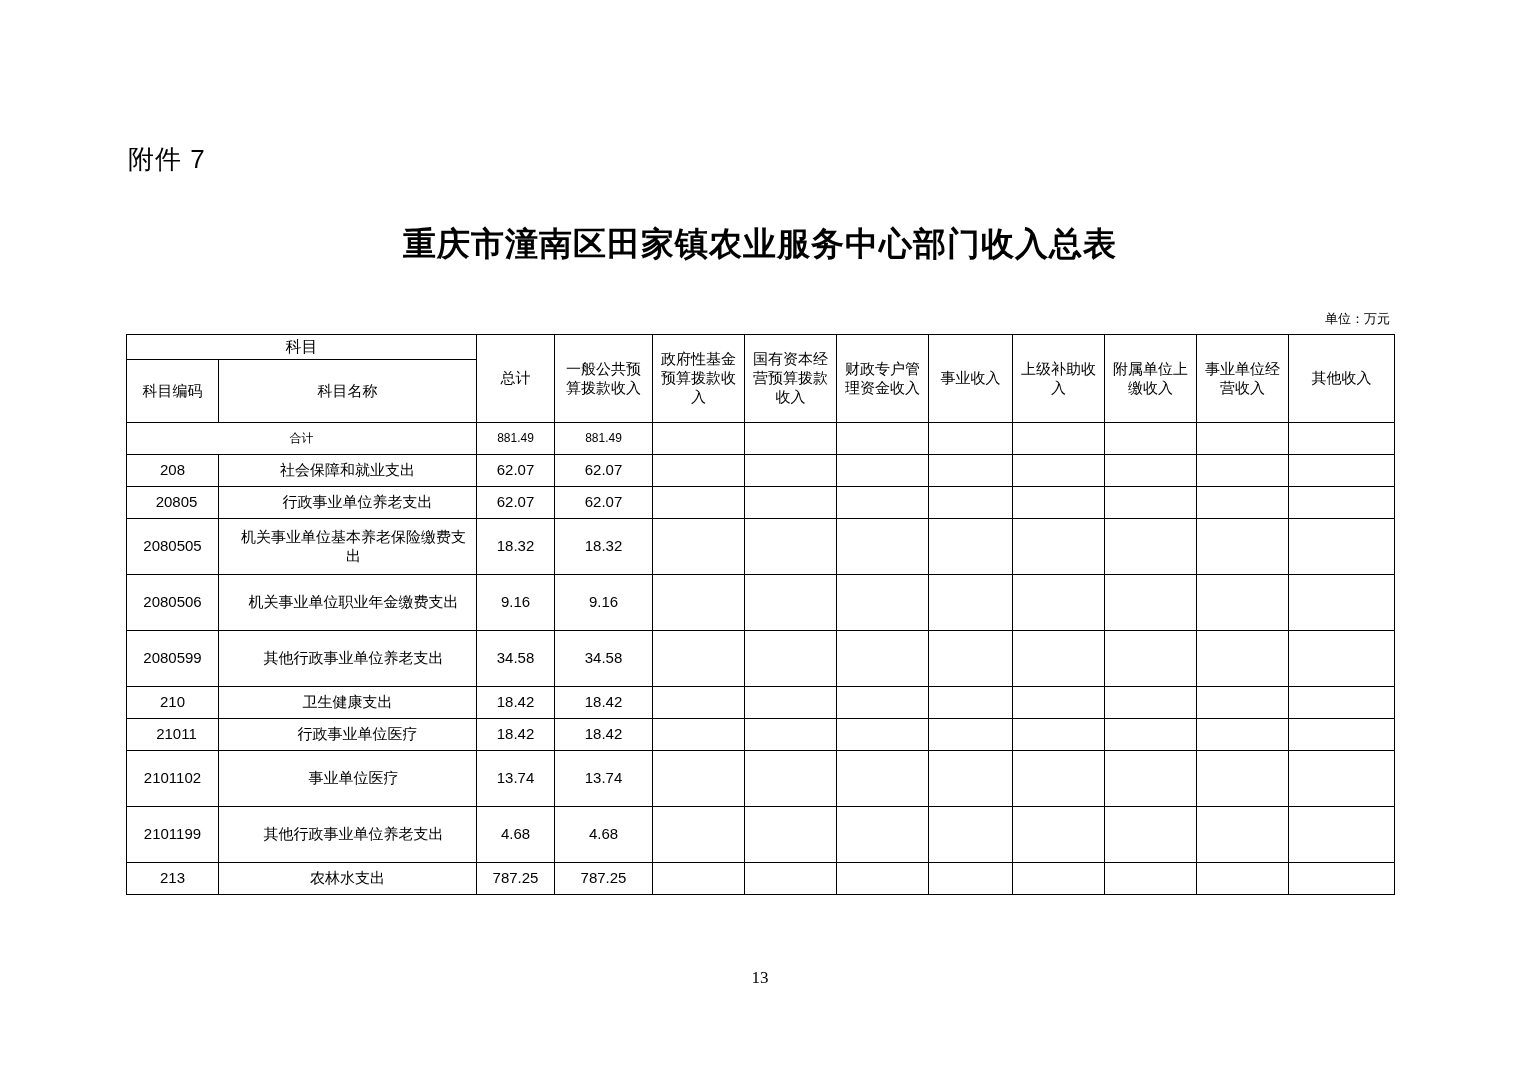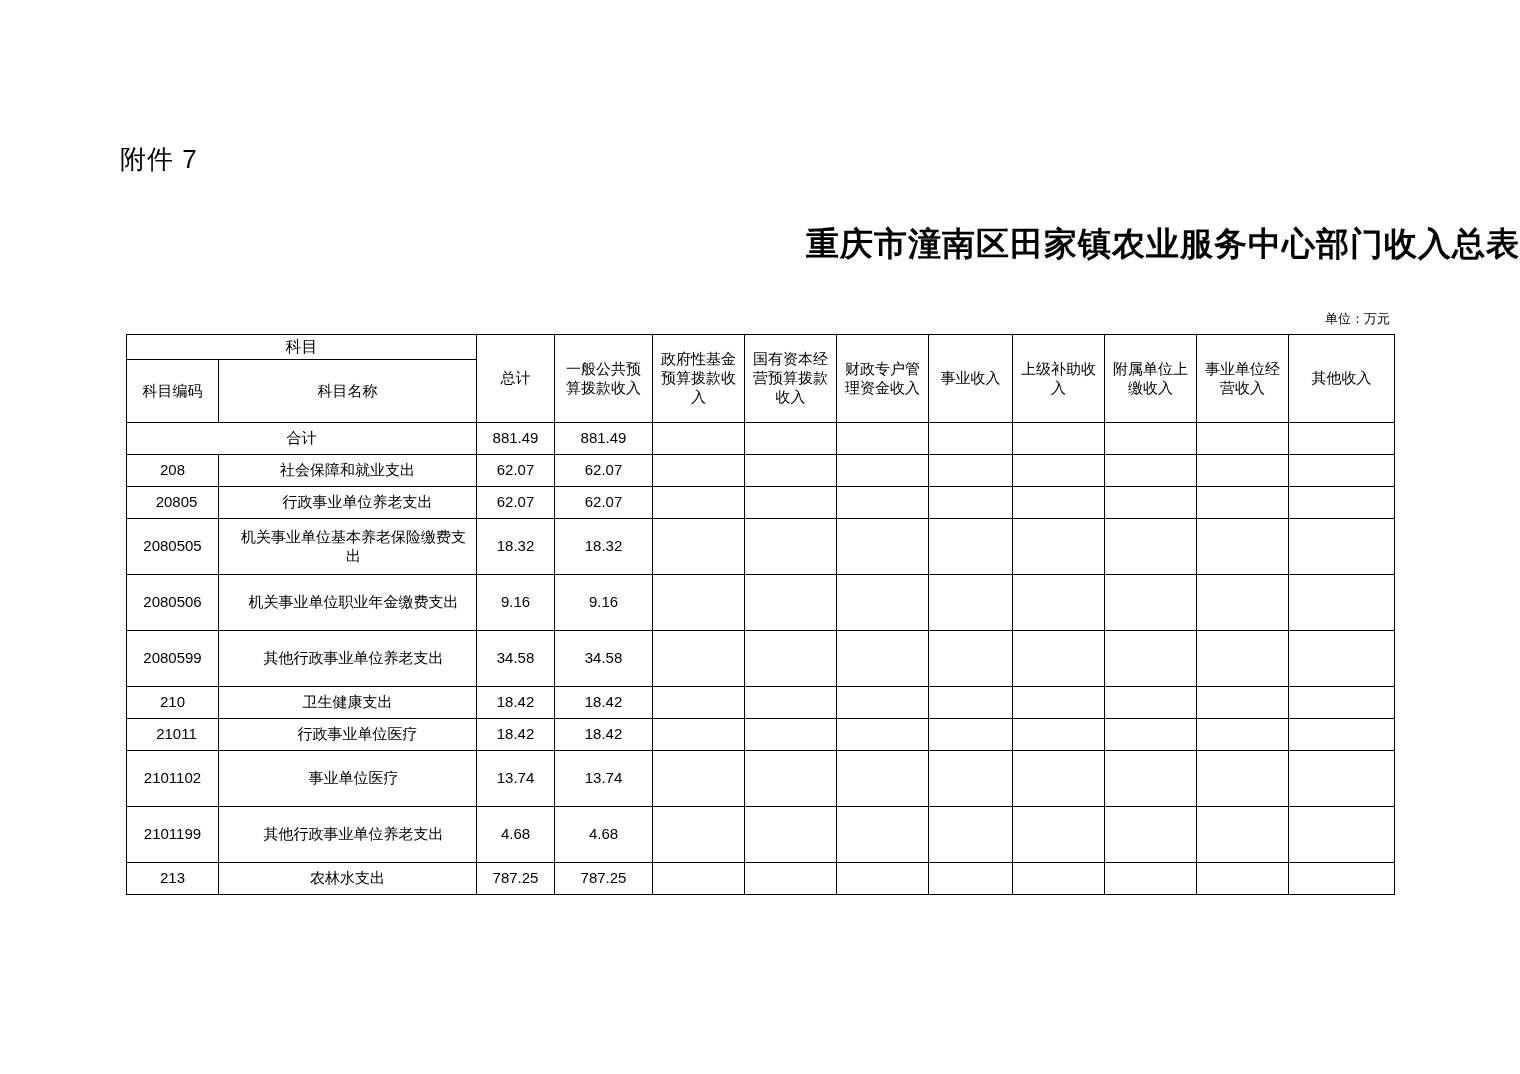--- a/index.html
+++ b/index.html
@@ -16,33 +16,33 @@
     overflow: hidden;
   }
   .page {
     position: relative;
     width: 1520px;
     height: 1074px;
     box-sizing: border-box;
   }
   .attachment-label {
     position: absolute;
-    left: 120px;
+    left: 128px;
     top: 142px;
     font-size: 26px;
     letter-spacing: 1px;
     font-family: "Liberation Sans", "DejaVu Sans", sans-serif;
     font-weight: normal;
   }
   .doc-title {
     position: absolute;
     left: 0;
     right: 0;
     top: 222px;
-    text-align: right;
+    text-align: center;
     font-size: 33px;
     font-weight: bold;
     font-family: "Liberation Sans", "DejaVu Sans", sans-serif;
     letter-spacing: 1px;
   }
   .unit-note {
     position: absolute;
     right: 130px;
     top: 310px;
     font-size: 13px;
@@ -68,21 +68,21 @@
   }
   .hdr-subject {
     font-size: 16px;
   }
   .hdr-cell {
     font-size: 15px;
     line-height: 1.3;
   }
   .row-total td {
     font-weight: bold;
-    font-size: 15px;
+    font-size: 12px;
   }
   td.name-cell {
     text-align: left;
     padding-left: 8px;
   }
   td.name-cell.indent1 { padding-left: 24px; margin-top: 8px; }
   td.name-cell.indent2 { padding-left: 16px; }
   td.code-cell {
     text-align: center;
   }
@@ -295,14 +295,15 @@
           <td class="num"></td>
           <td class="num"></td>
           <td class="num"></td>
           <td class="num"></td>
           <td class="num"></td>
           <td class="num"></td>
         </tr>
       </tbody>
   </table>
 
+  <div class="page-number">13</div>
 
 </div>
 
 </body></html>

